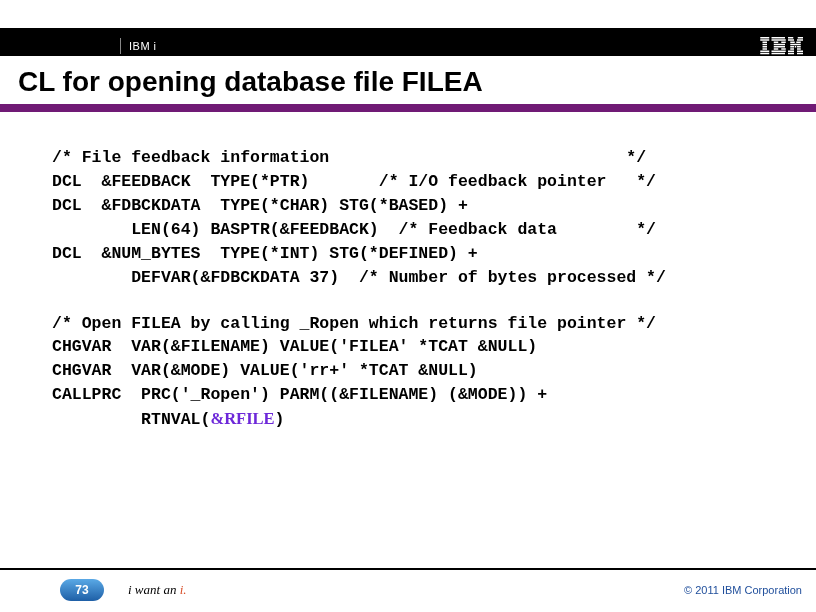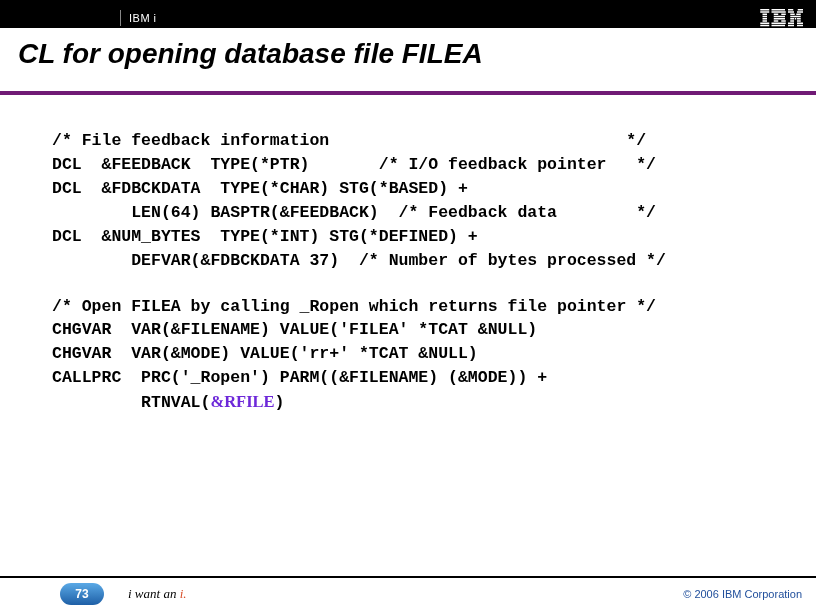--- a/index.html
+++ b/index.html
@@ -1,44 +1,44 @@
 <!DOCTYPE html>
 <html><head>
 <meta charset="utf-8">
 <style>
   * { margin: 0; padding: 0; box-sizing: border-box; }
   html, body { width: 816px; height: 612px; font-family: Arial, Helvetica, sans-serif; background: #fff; overflow: hidden; }
   .slide { width: 816px; height: 612px; display: flex; flex-direction: column; position: relative; }
 
   
-  .header-bar { height: 28px; background: #000; display: flex; align-items: center; justify-content: space-between; padding: 8px 12px 0 0; }
+  .header-bar { height: 28px; background: #000; display: flex; align-items: center; justify-content: space-between; padding: 8px 12px 0 0; margin-top: 28px; }
   .header-left { display: flex; align-items: center; height: 100%; }
   .header-block { width: 112px; height: 100%; }
   .header-divider { width: 1px; height: 16px; background: #888; margin: 0 8px; }
   .header-product { color: #fff; font-size: 11px; letter-spacing: 0.5px; }
   .ibm-logo { color: #fff; height: 18px; }
 
   
-  .title-area { padding: 10px 18px 21px 18px; border-bottom: 4px solid #701a75; font-style: italic; }
+  .title-area { padding: 10px 18px 6px 18px; border-bottom: 8px solid #701a75; }
   .title-area h1 { font-size: 28px; font-weight: bold; color: #000; }
 
   
   .content { flex: 1; padding: 20px 18px 0 52px; }
   pre.code {
     font-family: "Courier New", Courier, monospace;
     font-size: 16.5px;
     font-weight: bold;
     line-height: 1.45;
     white-space: pre;
     color: #000;
   }
   pre.code .red { color: #6d28d9; font-family: Liberation Serif, serif; }
 
   
-  .footer { height: 36px; display: flex; align-items: center; justify-content: space-between; padding: 12px 14px; position: relative; }
+  .footer { height: 44px; display: flex; align-items: center; justify-content: space-between; padding: 12px 14px; position: relative; }
   .footer-divider { position: absolute; left: 0; right: 0; top: 0; height: 2px; background: #000; }
   .page-badge {
     min-width: 44px; padding: 4px 12px; border-radius: 12px;
     background: linear-gradient(#5aa9e6, #1e5fa6);
     color: #fff; font-size: 12px; font-weight: bold; text-align: center;
     margin-left: 46px;
   }
   .tagline { font-family: Georgia, "Times New Roman", serif; font-style: italic; font-size: 13px; color: #000; margin-left: 24px; }
   .tagline .i-accent { color: #d94f2a; font-style: italic; }
   .footer-left { display: flex; align-items: center; }
@@ -116,16 +116,16 @@
   </div>
 
   <div class="footer">
     <div class="footer-divider"></div>
     <div class="footer-left">
       <div class="page-badge">73</div>
       <div class="tagline">
         <span>i want an </span><span class="i-accent">i.</span>
       </div>
     </div>
-    <div class="copyright">© 2006 IBM Corporation</div>
+    <div class="copyright">© 2011 IBM Corporation</div>
   </div>
 
 </div>
 
 </body></html>

